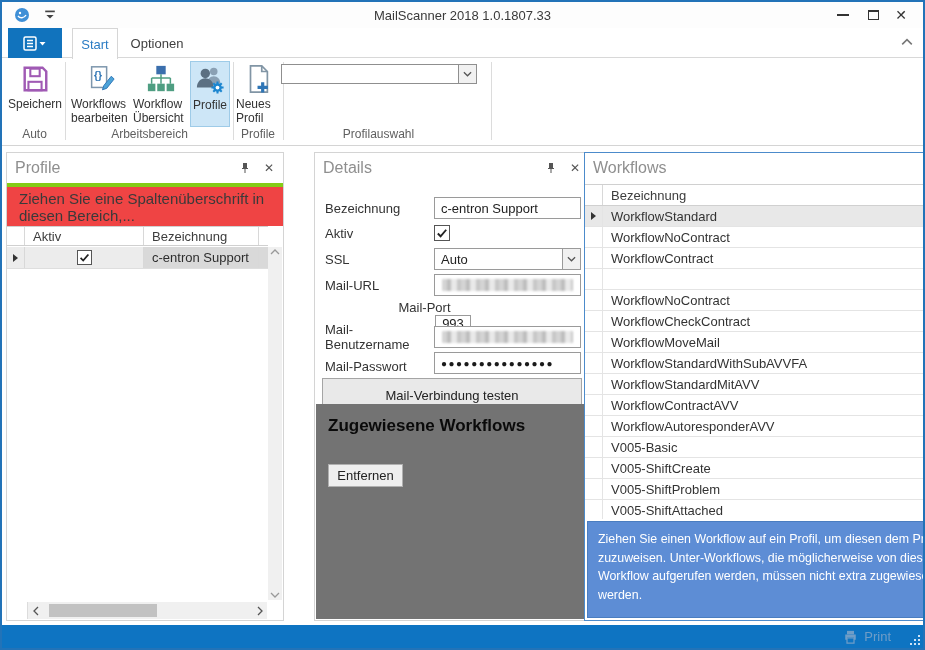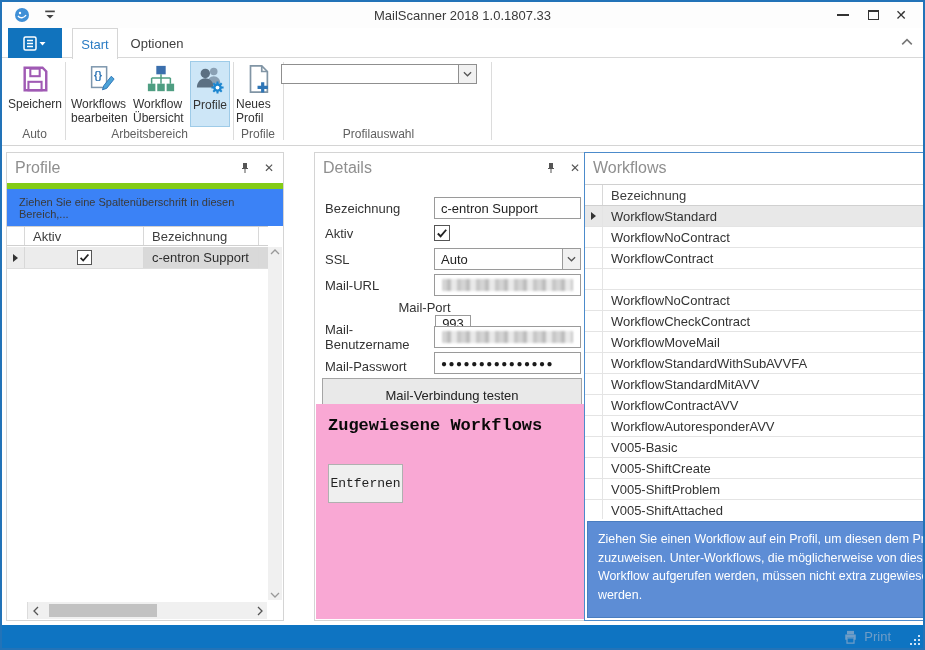--- a/index.html
+++ b/index.html
@@ -47,22 +47,22 @@
   .p-profile { left:4px; width:278px; }
   .p-details { left:300px; width:276px;margin-left:12px; }
   .p-workflows { left:582px; width:383px; border-color:#4c8bcb; }
   .panel-head { position:absolute; top:0; left:0; right:0; height:30px; display:flex; align-items:center; padding:0 8px; }
   .panel-title { font-size:16px; font-weight:300; color:#8f8f8f; flex:1; }
   .panel-icons { display:flex; gap:12px; align-items:center; }
   .pin-icon, .close-x { width:12px; height:12px; display:flex; align-items:center; justify-content:center; }
   .close-x { font-size:12px; color:#555; line-height:1; }
 
   
-  .grid-hint { position:absolute; top:30px; left:0; right:0; height:43px; border-top:6px solid #84cc16; display:flex; align-items:center;
-               padding-left:12px; font-size:11px; color:#3a3a3a; background:#3b82f6; }
+  .grid-hint { position:absolute; top:30px; left:0; right:0; height:43px; border-top:4px solid #84cc16; display:flex; align-items:center;
+               padding-left:12px; font-size:15px; color:#3a3a3a; background:#ef4444; }
   .pg-head { position:absolute; top:73px; left:0; right:15px; height:20px; border-top:1px solid #d0d0d0; border-bottom:1px solid #d0d0d0; display:flex; }
   .pg-row  { position:absolute; top:94px; left:0; right:15px; height:22px; display:flex; background:#ececec; border-bottom:1px solid #dedede; }
   .cell { display:flex; align-items:center; padding-left:8px; border-right:1px solid #d8d8d8; font-size:13px; color:#3d3d3d; }
   .gutter { width:18px; padding:0; justify-content:center; }
   .col-aktiv { width:119px; }
   .col-bez { width:115px; }
   .col-cut { flex:1; border-right:none; }
   .pg-row .col-bez, .pg-row .col-cut { background:#d9d9d9; color:#2d2d2d; }
   .row-arrow { width:0; height:0; border-left:5px solid #333; border-top:4px solid transparent; border-bottom:4px solid transparent; }
   .chk { width:15px; height:15px; border:1px solid #555; background:#fff; position:relative; flex:none; }
@@ -86,23 +86,23 @@
   .flabel { width:109px; flex:none; font-size:13px; color:#333; }
   .finput { flex:1; height:22px; border:1px solid #9a9a9a; background:#fff; display:flex; align-items:center; padding:0 6px; font-size:13px; color:#222; position:relative; }
   .redact { flex:1; height:12px; margin:0 1px; border-radius:1px;
             background:repeating-linear-gradient(90deg,#d4d4d4 0 5px,#bdbdbd 5px 9px,#e9e9e9 9px 15px,#c7c7c7 15px 19px);
             filter:blur(1.3px); }
   .pwd { font-size:10px; letter-spacing:1.5px; color:#1a1a1a; }
   .combo-arrow2 { position:absolute; right:0; top:0; bottom:0; width:18px; background:#f1f1f1; border-left:1px solid #9a9a9a;
                   display:flex; align-items:center; justify-content:center; }
   .btn { background:#eee; border:1px solid #a5a5a5; font-size:13px; color:#222; display:flex; align-items:center; justify-content:center; cursor:default; }
   .test-btn { position:absolute; left:7px; right:7px; top:225px; height:34px; background:#e9e9e9; }
-  .assigned { position:absolute; left:1px; right:1px; top:251px; bottom:1px; background:#f9a8d4;font-family:Liberation Mono, monospace; }
+  .assigned { position:absolute; left:1px; right:1px; top:251px; bottom:1px; background:#737373; }
   .assigned-h { position:absolute; left:12px; top:12px; font-size:17px; font-weight:bold; color:#0a0a0a; }
-  .remove-btn { position:absolute; left:12px; top:60px; width:75px; height:39px; background:#efefef; border-color:#b0b0b0; }
+  .remove-btn { position:absolute; left:12px; top:60px; width:75px; height:23px; background:#efefef; border-color:#b0b0b0; }
   .assigned-wf { position:absolute; left:97px; top:60px; height:27px; display:flex; align-items:center; font-size:13.5px; color:#222; }
 
   
   .wg-head { position:absolute; top:31px; left:0; right:0; height:22px; border-top:1px solid #d0d0d0; border-bottom:1px solid #d0d0d0; display:flex; }
   .wg-head .wname { border-right:none; }
   .wname { flex:1; display:flex; align-items:center; padding-left:8px; font-size:13px; color:#3d3d3d; border-right:none; }
   .wrows { position:absolute; top:53px; left:0; right:16px; bottom:101px; overflow:hidden; }
   .wrow { height:21px; display:flex; border-bottom:1px solid #e4e4e4; background:#fff; }
   .wrow .gutter { border-right:1px solid #e4e4e4; }
   .wrow.selected { background:#e8e8e8; }

